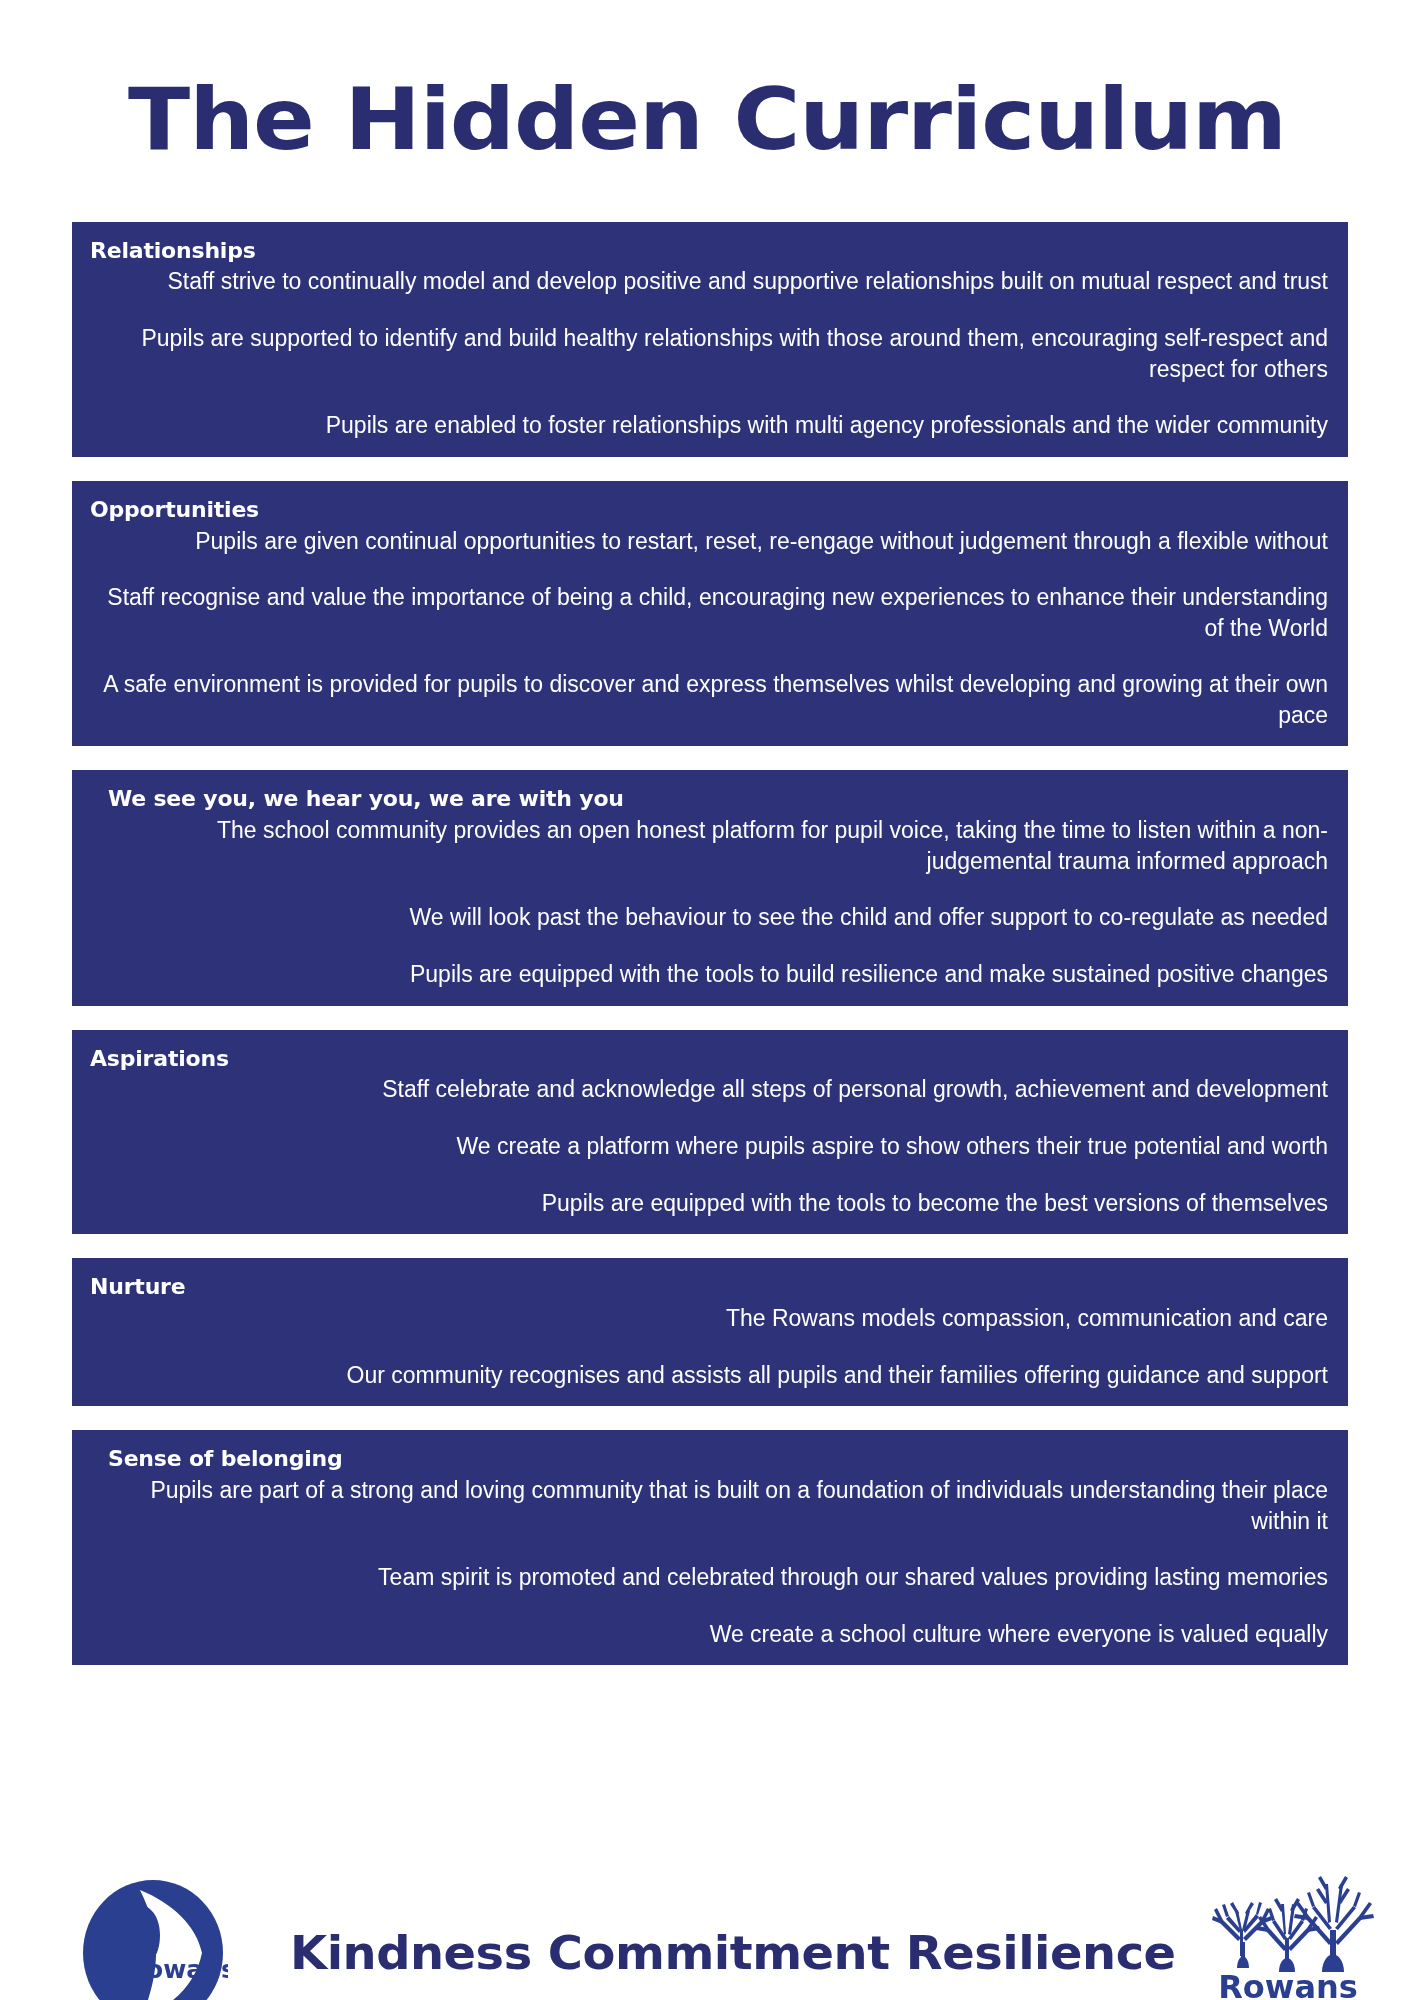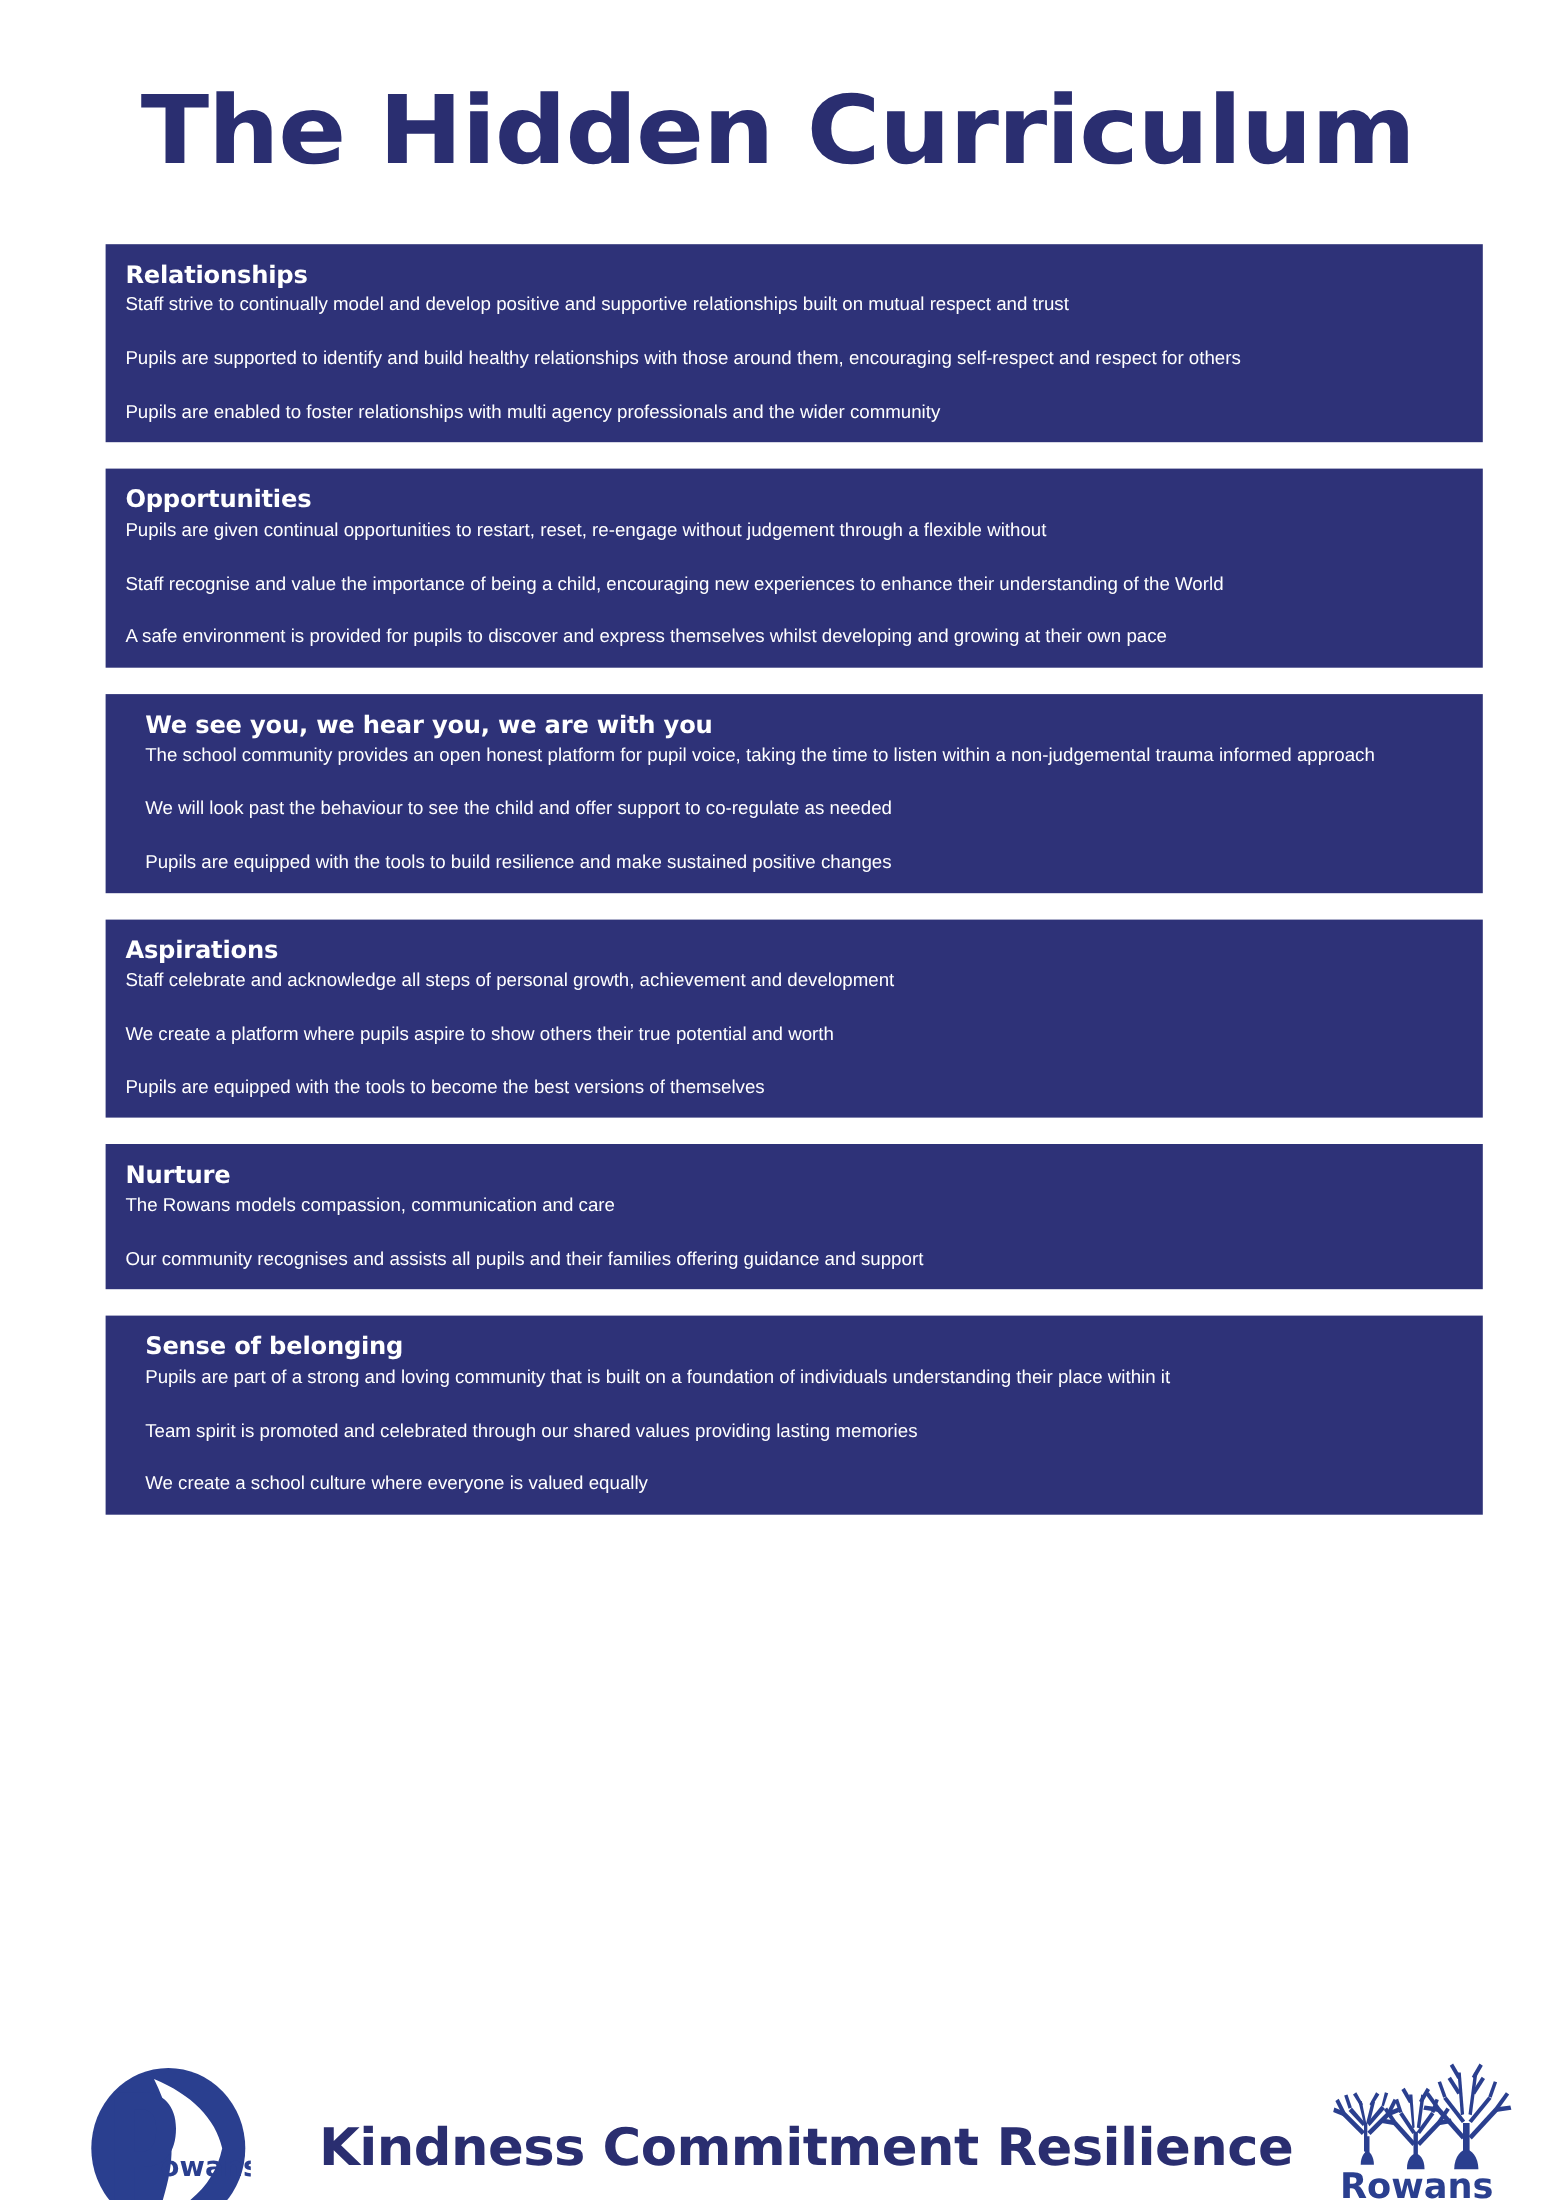--- a/index.html
+++ b/index.html
@@ -43,39 +43,39 @@
     left: 72px;
     top: 164px;
     width: 1276px;
   }
   .block {
     background: #2e3278;
     color: #ffffff;
     box-sizing: border-box;
     padding: 16px 20px 16px 18px;
     margin-bottom: 24px;
-    margin-left: 24px;
   }
   .block.indent {
     padding-left: 36px;
   }
   .block-heading {
     font-family: "DejaVu Sans", sans-serif;
     font-weight: bold;
     font-size: 22px;
     line-height: 1.22;
     margin: 0 0 2px 0;
     letter-spacing: -0.2px;
   }
   .block-para {
     font-family: "Liberation Sans", sans-serif;
-    font-size: 17px;
+    font-size: 23px;
     line-height: 1.33;
     margin: 0;
     font-weight: 400;
+    text-align: right;
   }
   .block-para + .block-para {
     margin-top: 26px;
   }
 
   
   .footer {
     position: absolute;
     left: 0;
     top: 1790px;

